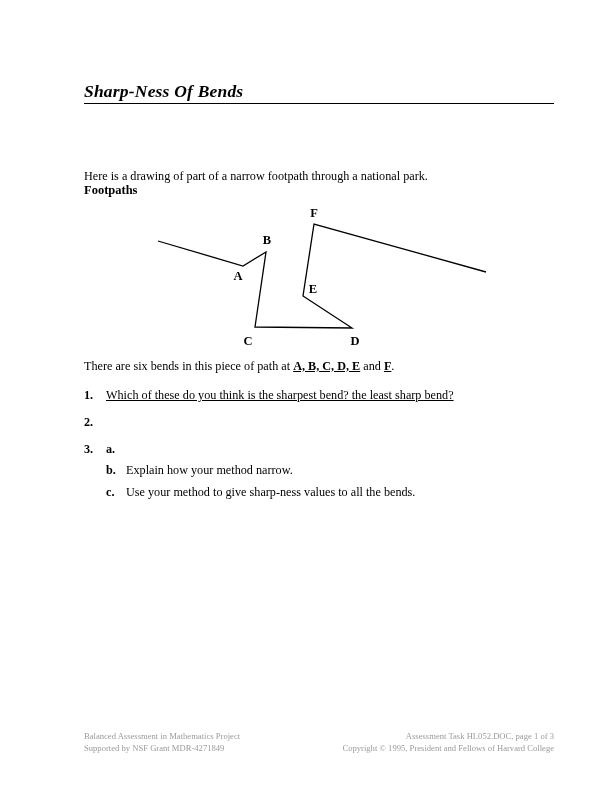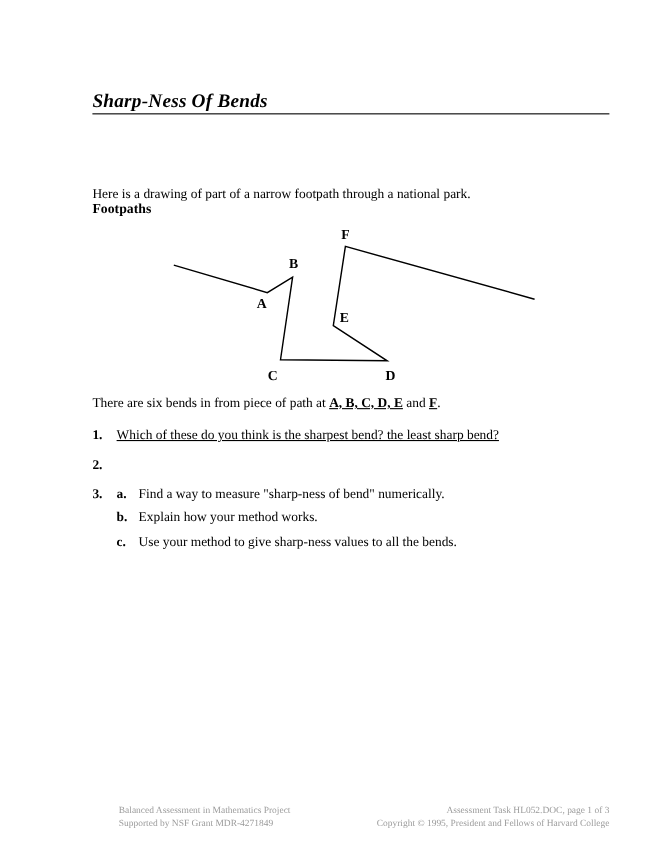--- a/index.html
+++ b/index.html
@@ -129,21 +129,21 @@
   }
   .footer-right {
     position: absolute;
     right: 70px;
     top: 731px;
     font-size: 8.6px;
     color: #9b9b9b;
     line-height: 11.5px;
     text-align: right;
   }
-  .footer-line { white-space: nowrap; margin-left: 24px; }
+  .footer-line { white-space: nowrap; }
 </style>
 </head>
 <body>
 
 <div class="page">
 
   <div class="doc-title">Sharp-Ness Of Bends</div>
   <div class="title-rule"></div>
 
   <div class="section-heading">Footpaths</div>
@@ -158,35 +158,34 @@
           <text x="141" y="46" class="vlabel" text-anchor="middle">B</text>
           <text x="122" y="147" class="vlabel" text-anchor="middle">C</text>
           <text x="229" y="147" class="vlabel" text-anchor="middle">D</text>
           <text x="187" y="95" class="vlabel" text-anchor="middle">E</text>
           <text x="188" y="19" class="vlabel" text-anchor="middle">F</text>
         </g>
     </svg>
   </div>
 
   <div class="statement">
-    <span>There are six bends in from piece of path at </span><b>A, B, C, D, E</b><span> and </span><b>F</b><span>.</span>
+    <span>There are six bends in this piece of path at </span><b>A, B, C, D, E</b><span> and </span><b>F</b><span>.</span>
   </div>
 
   <div class="qnum q1n">1.</div>
   <div class="qitem q1">Which of these do you think is the sharpest bend? the least sharp bend?</div>
 
   <div class="qnum q2n">2.</div>
 
   <div class="qnum q3n">3.</div>
 
   <div class="sublabel sa">a.</div>
-  <div class="qitem ta">Find a way to measure "sharp-ness of bend" numerically.</div>
 
   <div class="sublabel sb">b.</div>
-  <div class="qitem tb">Explain how your method works.</div>
+  <div class="qitem tb">Explain how your method narrow.</div>
 
   <div class="sublabel sc">c.</div>
   <div class="qitem tc">Use your method to give sharp-ness values to all the bends.</div>
 
   <div class="footer-left">
     <div class="footer-line">Balanced Assessment in Mathematics Project</div>
     <div class="footer-line">Supported by NSF Grant MDR-4271849</div>
   </div>
 
   <div class="footer-right">

